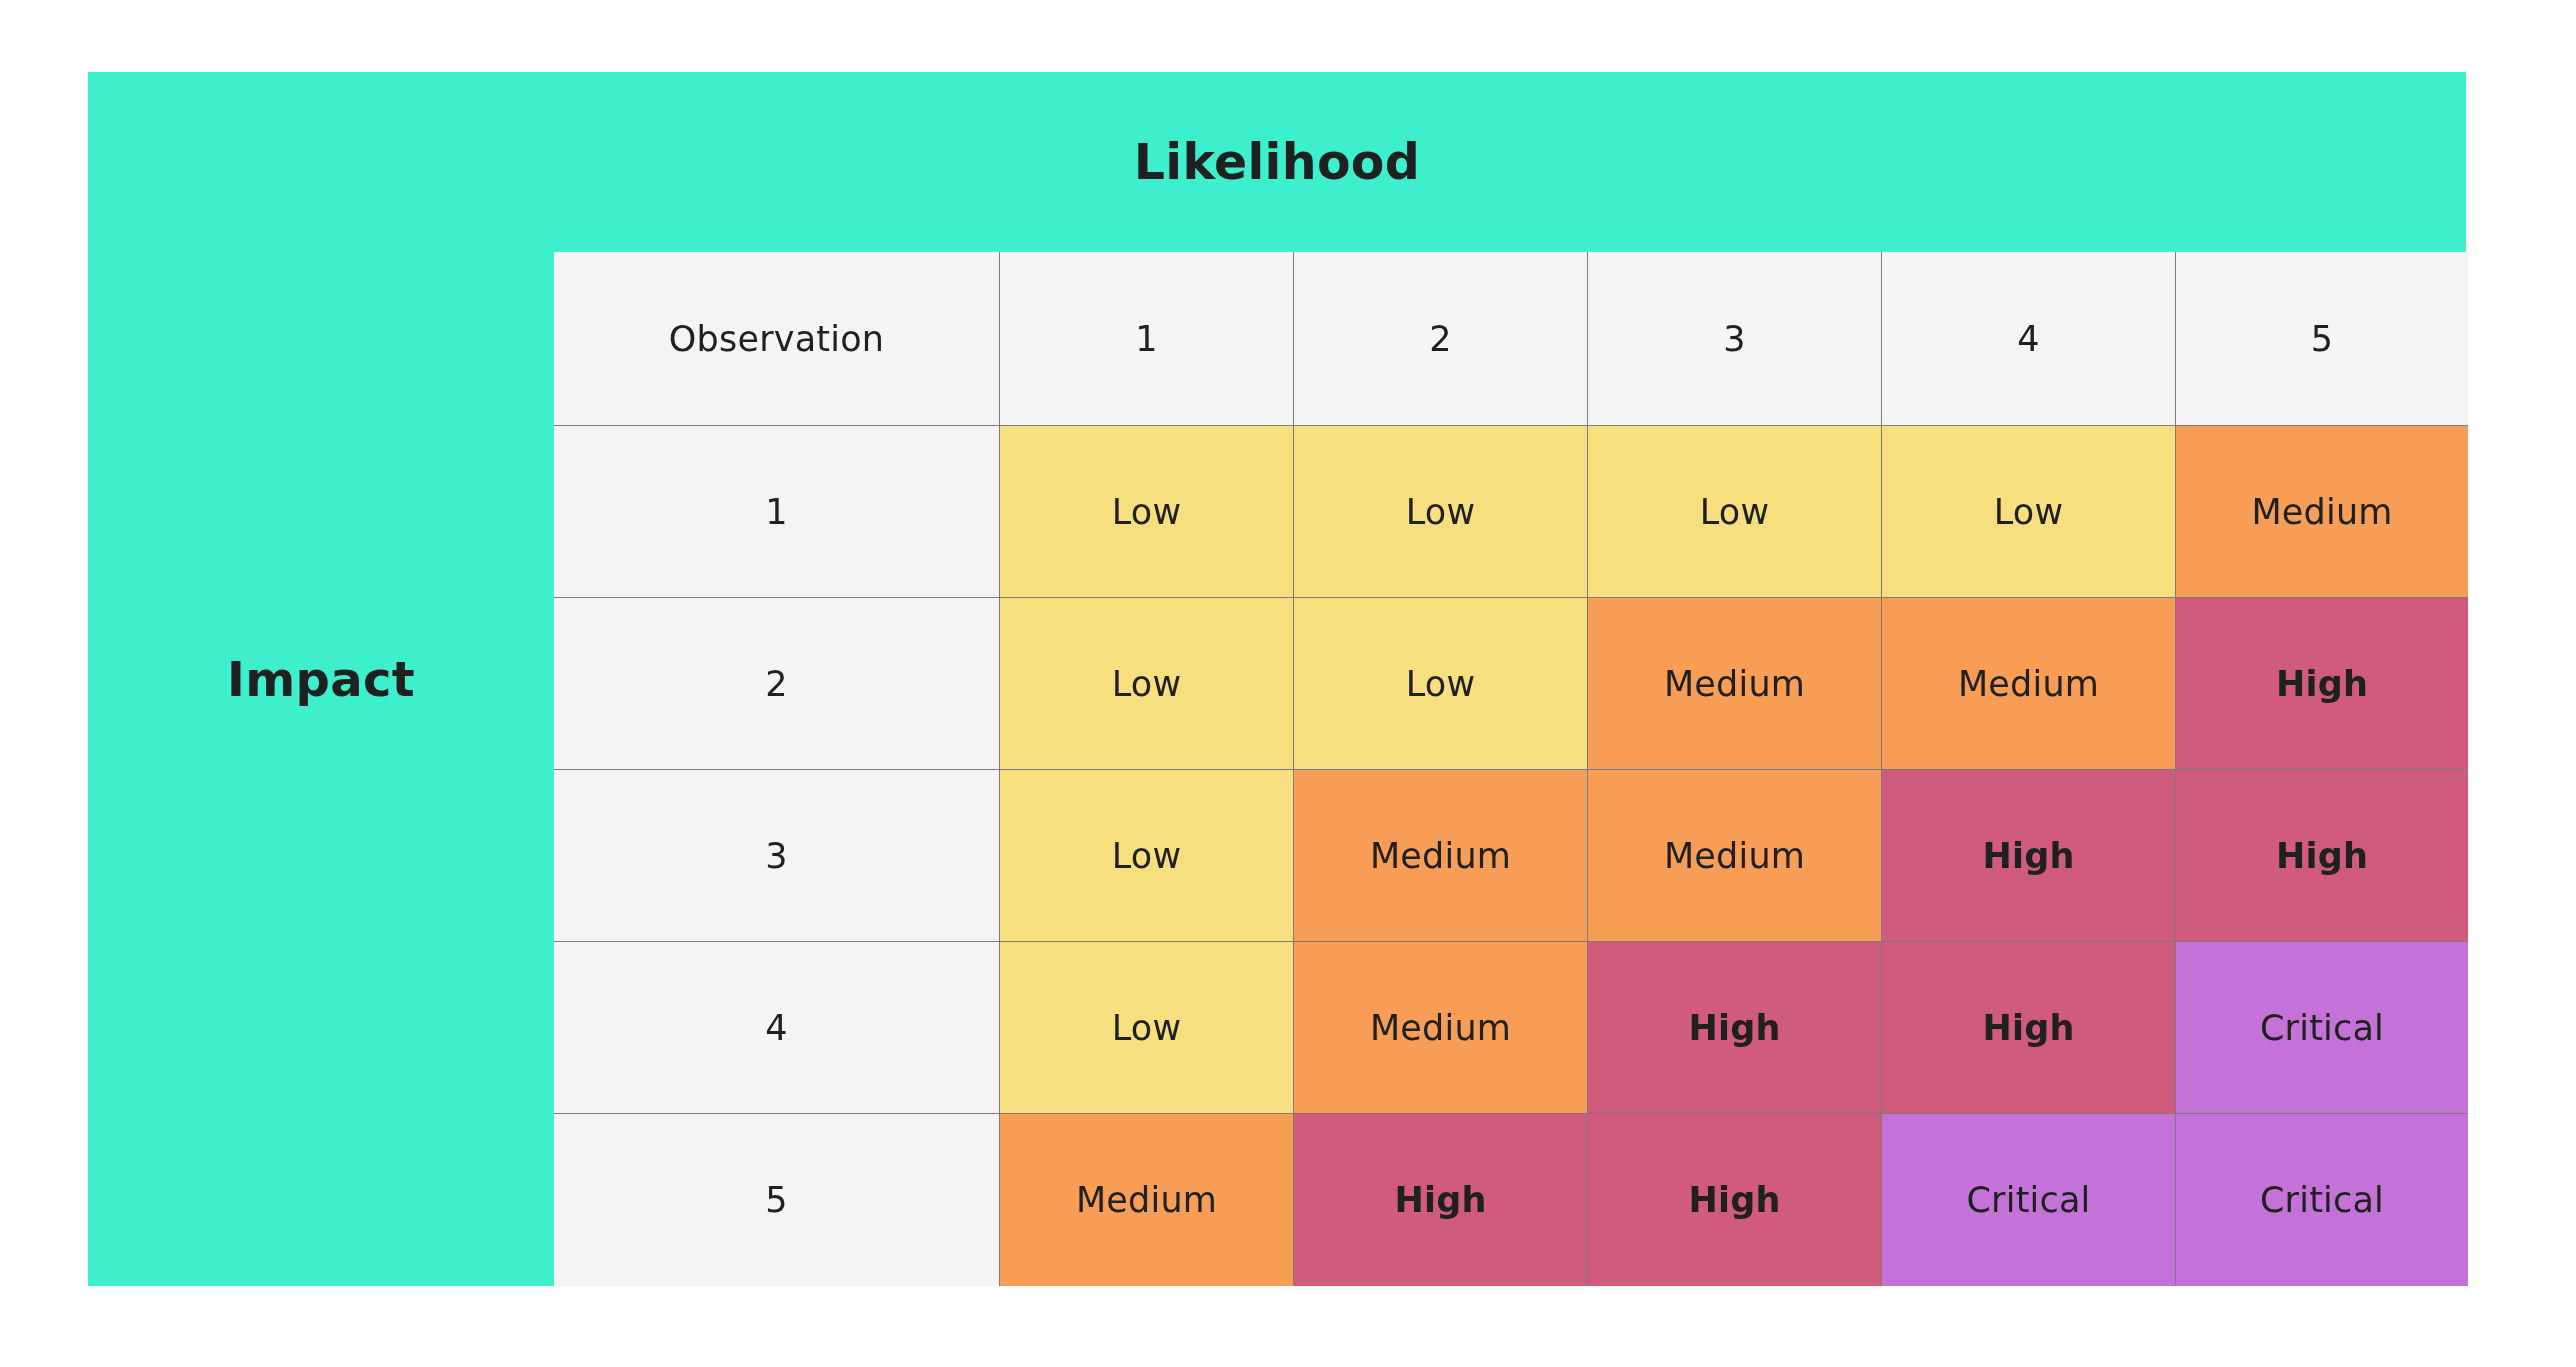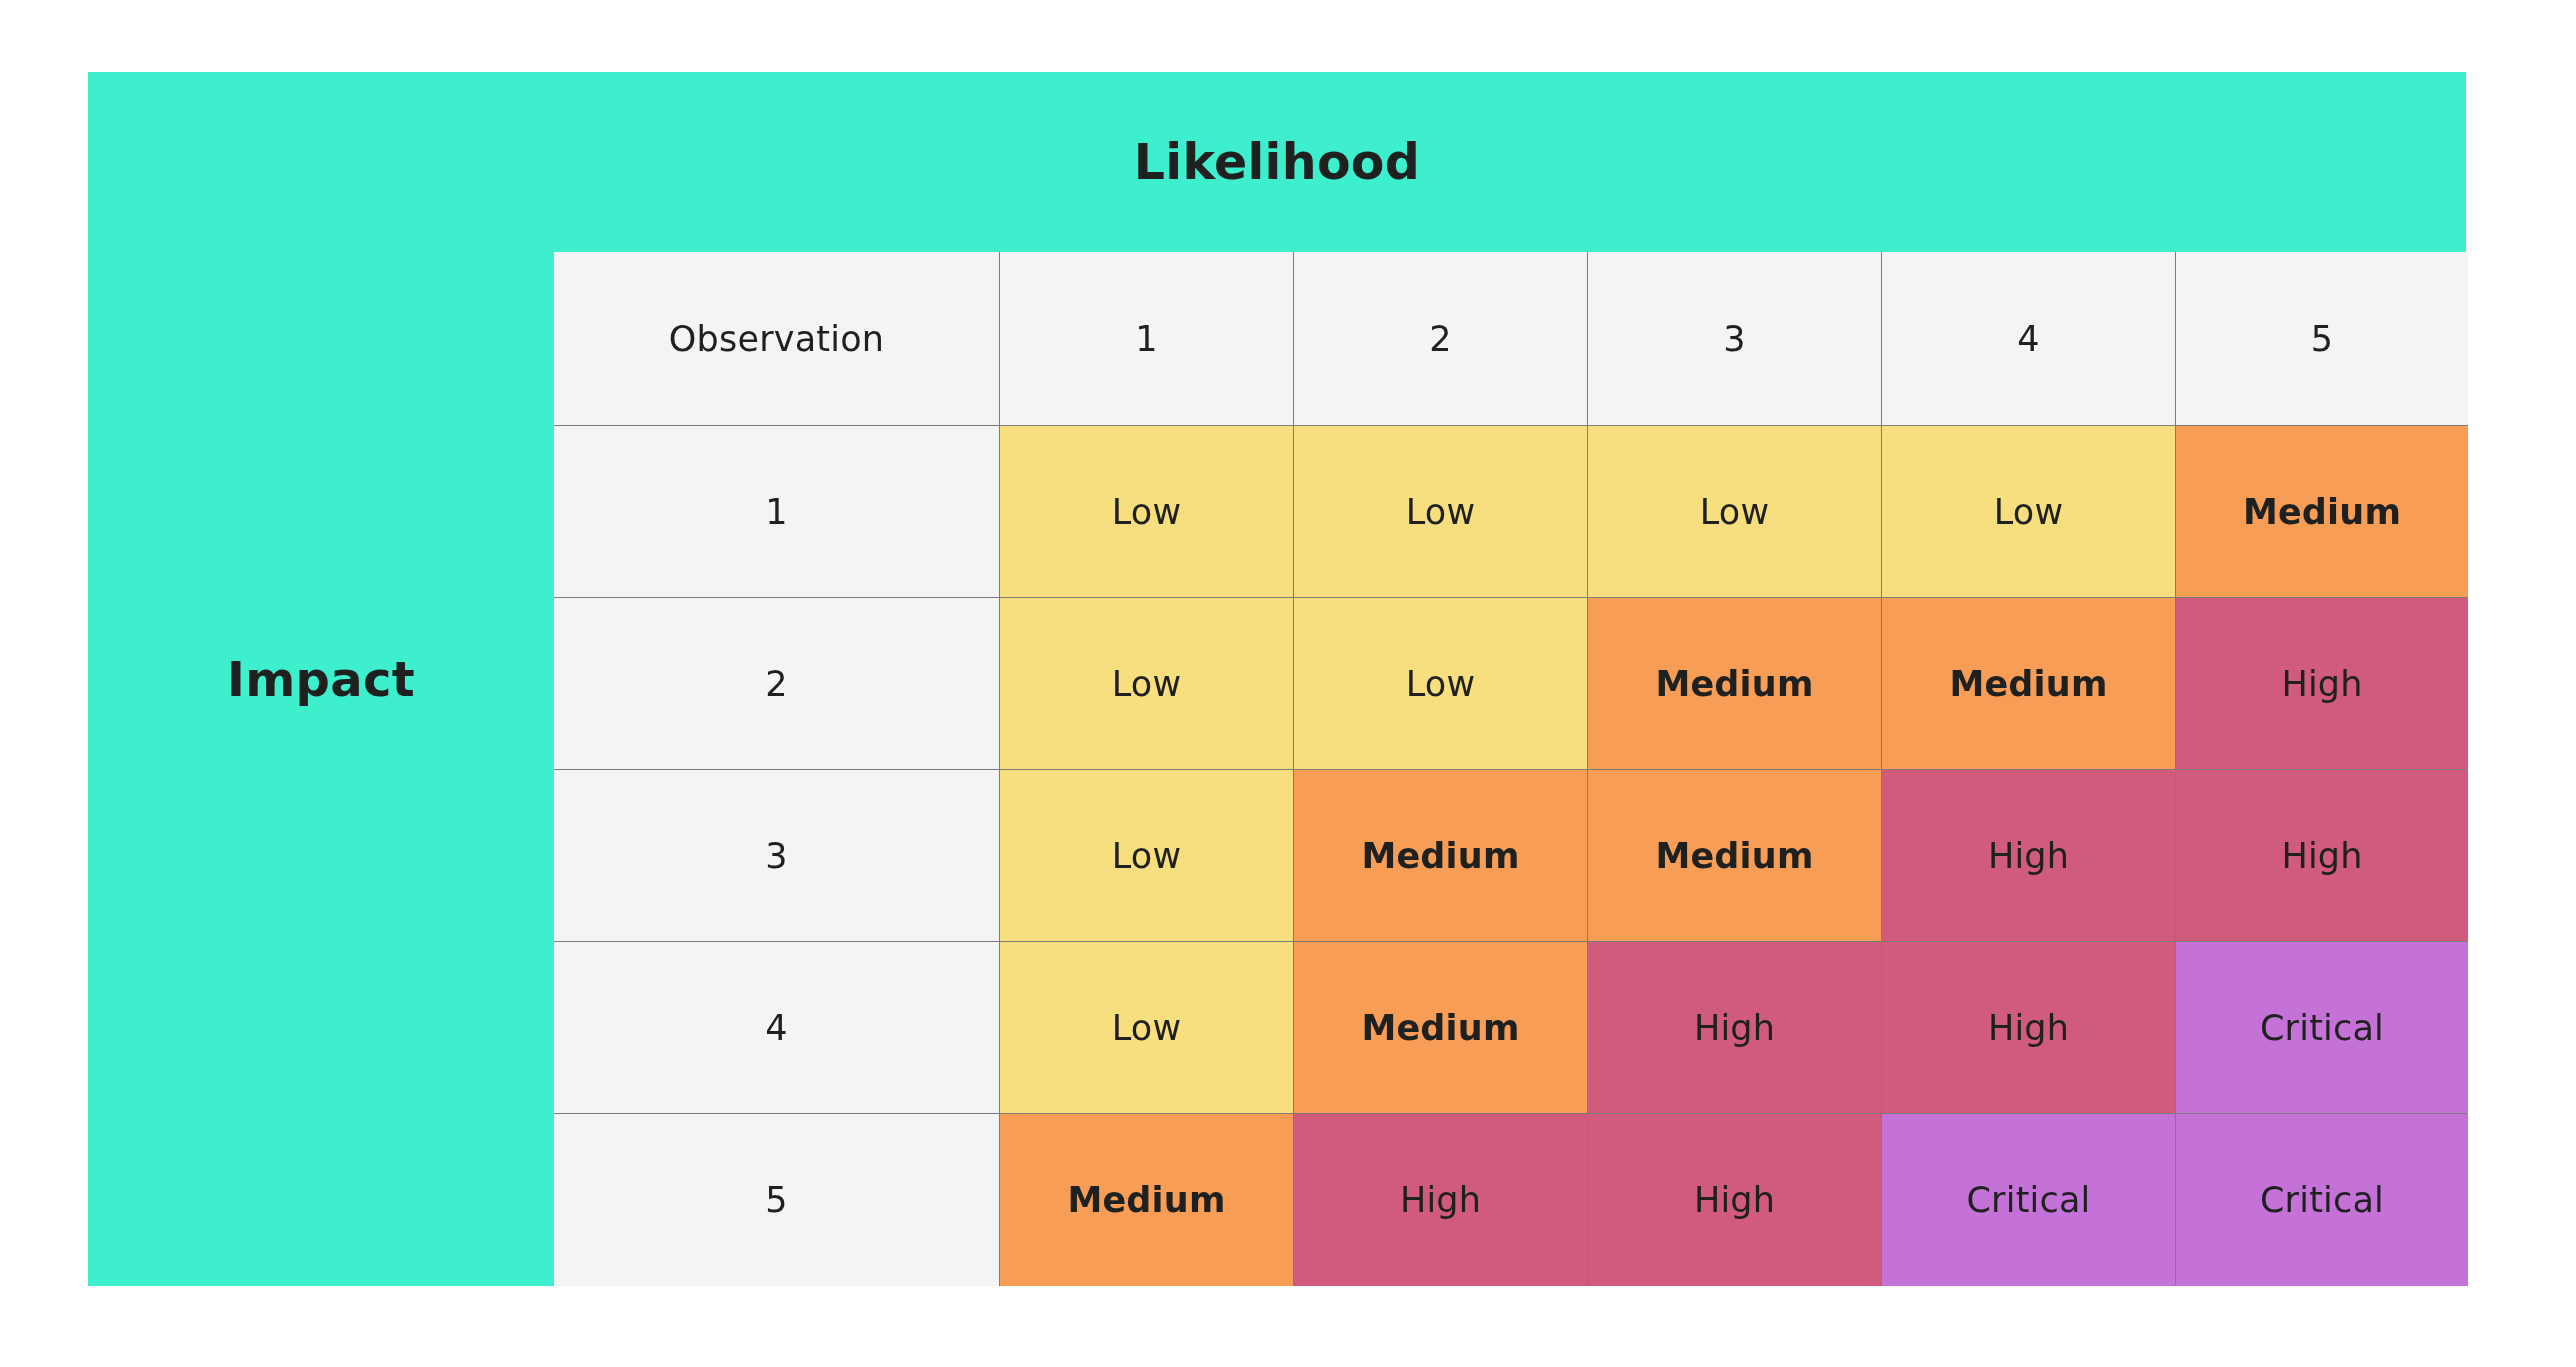--- a/index.html
+++ b/index.html
@@ -108,22 +108,22 @@
   .cell.head.corner { border-left: none; }
 
   
   .cell.rowlabel {
     background: var(--neutral);
     border-right: 1.9px solid var(--line);
   }
 
   
   .lvl-low      { background: var(--low); }
-  .lvl-medium   { background: var(--medium); font-weight: bold; }
-  .lvl-high     { background: var(--high); }
+  .lvl-medium   { background: var(--medium); }
+  .lvl-high     { background: var(--high); font-weight: bold; }
   .lvl-critical { background: var(--critical); }
 </style>
 </head>
 <body style="background: rgb(255, 255, 255);">
 
 <div id="matrix-canvas">
 
   <div class="teal-top-band"></div>
 
   <div class="teal-left-panel">

